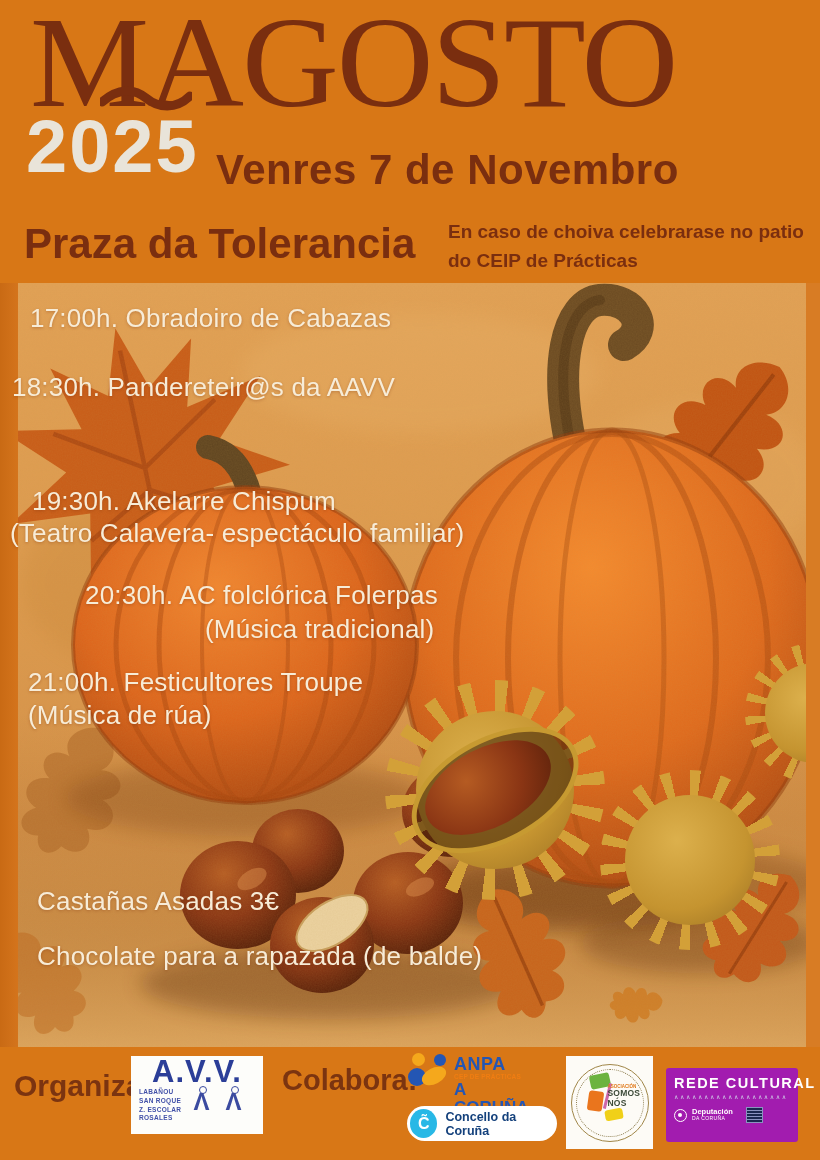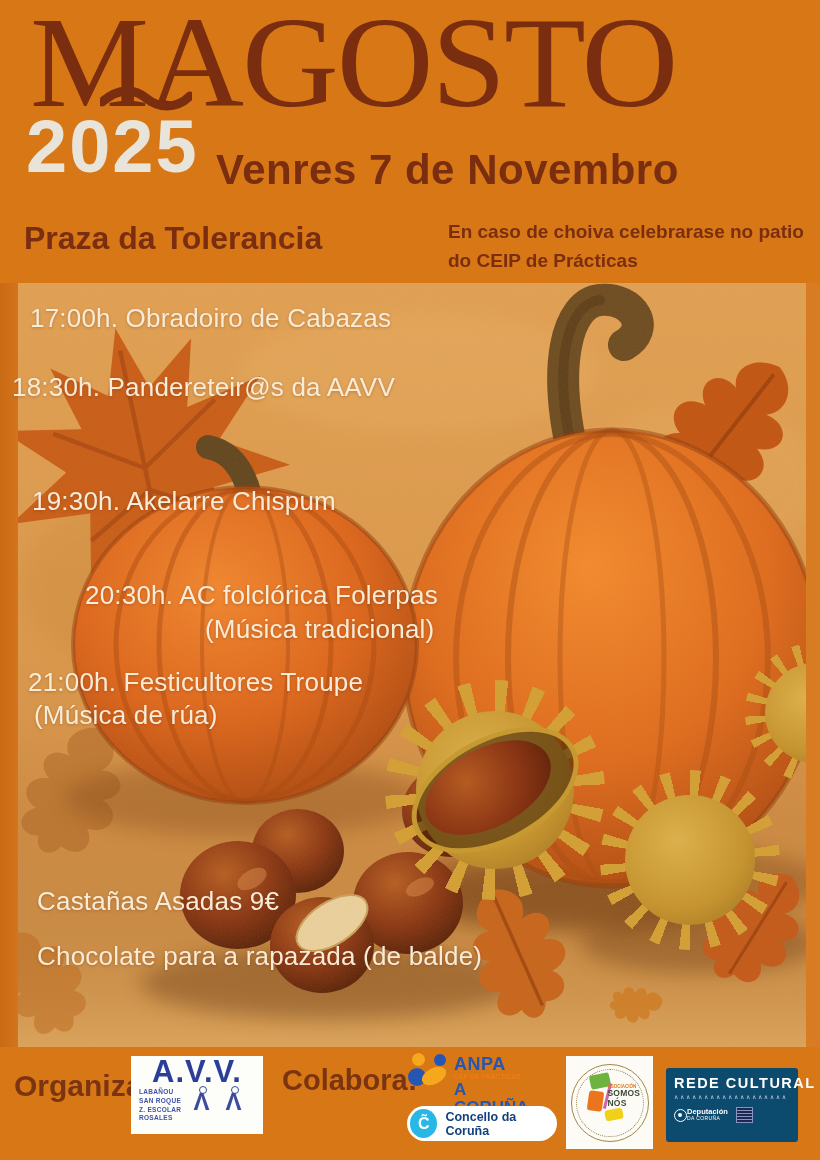--- a/index.html
+++ b/index.html
@@ -9,21 +9,21 @@
   
   .poster{position:absolute;inset:0;}
   .title{position:absolute;left:30px;top:-4px;font-family:"Liberation Serif",serif;
          font-size:134px;line-height:1.05;color:#7a2e0f;letter-spacing:-2px;
          transform:scaleY(.96);transform-origin:top left;white-space:nowrap;}
   .title-swash{position:absolute;left:100px;top:86px;width:92px;height:26px;}
   .year{position:absolute;left:26px;top:104px;font-size:74px;font-weight:bold;
         color:#e9e4d9;letter-spacing:2px;}
   .date{position:absolute;left:216px;top:146px;font-size:42px;font-weight:bold;
         color:#7a2e0f;letter-spacing:0.5px;white-space:nowrap;}
-  .place{position:absolute;left:24px;top:220px;font-size:32px;font-weight:bold;
+  .place{position:absolute;left:24px;top:220px;font-size:42px;font-weight:bold;
          color:#7a2e0f;white-space:nowrap;}
   .rain{position:absolute;left:448px;top:218px;width:356px;font-size:19px;
         font-weight:bold;color:#7a2e0f;text-align:left;line-height:1.5;}
 
   
   .illus{position:absolute;left:0;top:283px;width:820px;height:764px;
          background:linear-gradient(180deg,#e2a156 0%,#dd9a4e 40%,#d6924a 70%,#dda45c 100%);}
   .illus svg{position:absolute;left:0;top:0;}
   .edge-left{position:absolute;left:0;top:0;width:18px;height:100%;
              background:linear-gradient(90deg,#c96a14,#d4741c);}
@@ -41,21 +41,21 @@
         transform:rotate(-28deg);
         background:radial-gradient(circle at 38% 30%,#b55b22,#8a3514 55%,#58200a);}
 
   
   .sched{position:absolute;color:#f7ecd7;font-size:26px;letter-spacing:.2px;
          text-shadow:0 1px 3px rgba(122,46,15,.35);white-space:nowrap;}
   #s0a{left:30px;top:292px;margin-top:11px;}  #s0b{left:122px;top:327px;}
   #s1a{left:12px;top:372px;}  #s2a{left:48px;top:424px;}
   #s3a{left:32px;top:486px;}  #s3b{left:10px;top:518px;}
   #s4a{left:85px;top:580px;}  #s4b{left:205px;top:614px;}
-  #s5a{left:28px;top:667px;}  #s5b{left:34px;top:700px;}
+  #s5a{left:28px;top:667px;}  #s5b{left:28px;top:700px;}
   #x1{left:37px;top:886px;}   #x2{left:37px;top:941px;}
 
   
   .footer{position:absolute;left:0;top:1047px;width:820px;height:113px;background:#d87716;}
   .org-label{position:absolute;left:14px;top:22px;font-size:30px;font-weight:600;color:#7b3410;}
   .col-label{position:absolute;left:282px;top:17px;font-size:29px;font-weight:600;color:#7b3410;}
 
   .avv-box{position:absolute;left:131px;top:9px;width:132px;height:78px;background:#fdfdfa;
            display:flex;flex-direction:column;align-items:center;padding-top:0;box-sizing:border-box;}
   .avv-name{font-size:31px;font-weight:bold;color:#2b3e98;letter-spacing:1px;line-height:1;}
@@ -92,26 +92,26 @@
   .somos .ring{position:relative;width:76px;height:76px;border:1.5px solid #a08648;border-radius:50%;}
   .somos .ring2{position:absolute;left:4px;top:4px;right:4px;bottom:4px;border:1px dotted #8a7a4a;border-radius:50%;}
   .somos .m-green{position:absolute;left:18px;top:9px;width:20px;height:14px;background:#6cb33f;transform:rotate(-12deg);border-radius:3px;}
   .somos .m-orange{position:absolute;left:16px;top:26px;width:15px;height:20px;background:#ea751d;transform:rotate(8deg);border-radius:3px;}
   .somos .m-yellow{position:absolute;left:33px;top:44px;width:18px;height:11px;background:#f0d018;transform:rotate(-10deg);border-radius:3px;}
   .somos .m-pink{position:absolute;left:34px;top:18px;width:2.5px;height:26px;background:#cc66aa;transform:rotate(14deg);}
   .somos .stext{position:absolute;left:36px;top:20px;line-height:1.1;text-align:left;}
   .somos .st1{font-size:4.5px;font-weight:bold;color:#e07818;}
   .somos .st2,.somos .st3{font-size:8.5px;font-weight:bold;color:#3c4a38;letter-spacing:.2px;}
 
-  .rede{position:absolute;left:666px;top:21px;width:132px;height:74px;background:#0c4a6e;
+  .rede{position:absolute;left:666px;top:21px;width:132px;height:74px;background:#a21caf;
         border-radius:3px;color:#fff;padding:7px 8px 16px 8px;box-sizing:border-box;}
   .rede-title{font-size:14.5px;font-weight:bold;letter-spacing:1.5px;white-space:nowrap;
               font-family:"Liberation Sans",sans-serif;}
   .rede-marks{font-size:6px;letter-spacing:1.6px;color:#cfd4e8;margin-top:2px;white-space:nowrap;overflow:hidden;}
-  .rede-bottom{display:flex;align-items:center;margin-top:7px;}
+  .rede-bottom{display:flex;align-items:center;gap:5px;margin-top:7px;}
   .crest{width:13px;height:13px;border:1.5px solid #fff;border-radius:50%;position:relative;box-sizing:border-box;}
   .crest::after{content:"";position:absolute;left:3px;top:3px;width:4px;height:4px;border-radius:50%;background:#fff;}
   .dep{line-height:1.1;}
   .dep-l1{font-size:7.5px;font-weight:bold;}
   .dep-l2{font-size:5px;letter-spacing:.4px;}
   .docbox{width:15px;height:14px;border:1px solid #8a93c0;margin-left:8px;
           background:repeating-linear-gradient(180deg,#1b2850 0 2px,#8a93c0 2px 3px);}
 </style>
 </head>
 <body>
@@ -244,25 +244,26 @@
       <div class="core"></div>
     </div>
 
     <div class="edge-left"></div>
     <div class="edge-right"></div>
   </div>
 
   <div class="sched" id="s0a">17:00h. Obradoiro de Cabazas</div>
   <div class="sched" id="s1a">18:30h. Pandereteir@s da AAVV</div>
   <div class="sched" id="s3a">19:30h. Akelarre Chispum</div>
+  <div class="sched" id="s3b">(Teatro Calavera- espectáculo familiar)</div>
   <div class="sched" id="s4a">20:30h. AC folclórica Folerpas</div>
   <div class="sched" id="s4b">(Música tradicional)</div>
   <div class="sched" id="s5a">21:00h. Festicultores Troupe</div>
   <div class="sched" id="s5b">(Música de rúa)</div>
-  <div class="sched" id="x1">Castañas Asadas 9€</div>
+  <div class="sched" id="x1">Castañas Asadas 3€</div>
   <div class="sched" id="x2">Chocolate para a rapazada (de balde)</div>
 
   <div class="footer">
     <div class="org-label">Organiza:</div>
 
     <div class="avv-box">
       <div class="avv-name">A.V.V.</div>
       <div class="avv-bottom">
         <div class="avv-lines">
           <div>LABAÑOU</div>

